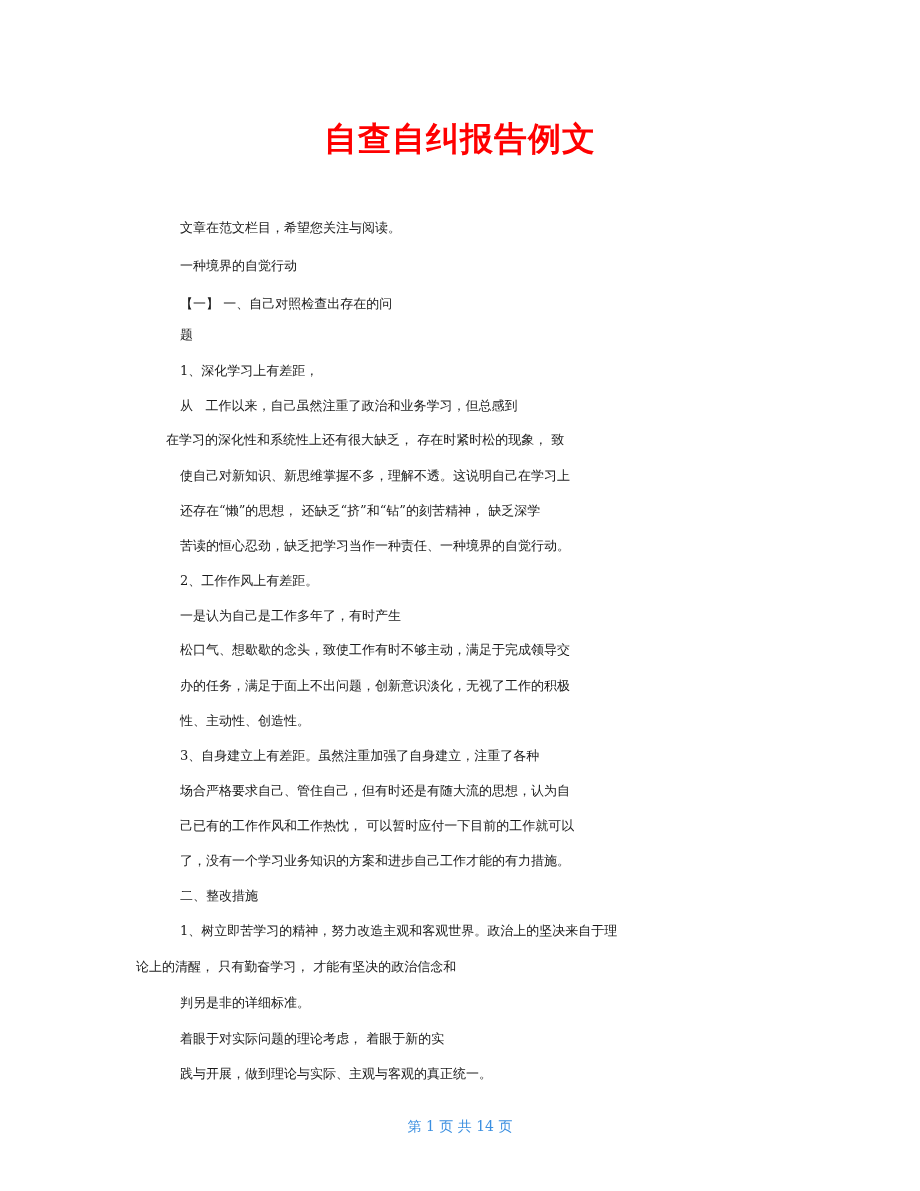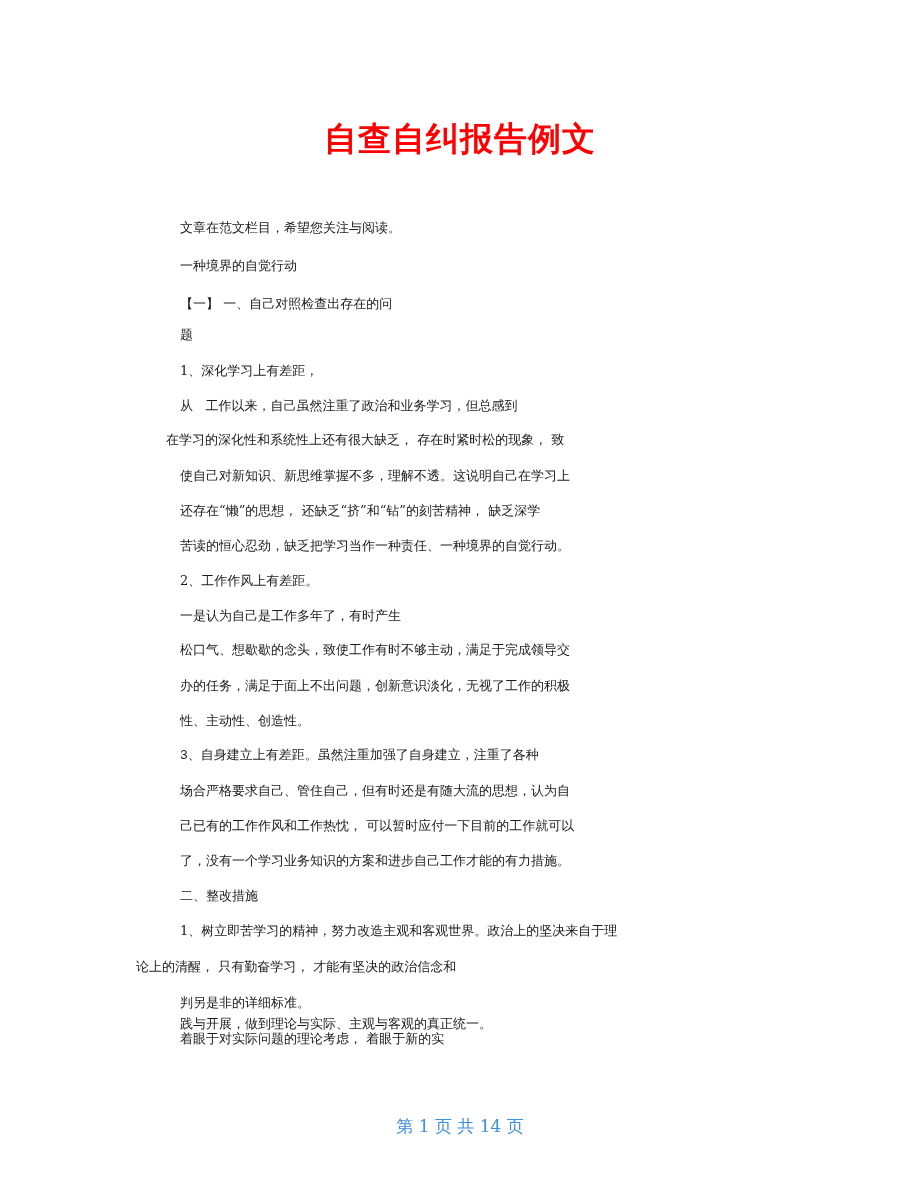--- a/index.html
+++ b/index.html
@@ -40,21 +40,21 @@
       line-height: 24px;
       white-space: pre;
       color: #1a1a1a;
     }
     .footer {
       position: absolute;
       left: 0;
       top: 1114px;
       width: 920px;
       text-align: center;
-      font-size: 17px;
+      font-size: 14px;
       line-height: 24px;
       color: #3b8fe0;
       white-space: pre;
     }
   </style>
 </head>
 <body>
 
 <div class="page">
   <div class="title">自查自纠报告例文</div>
@@ -67,25 +67,25 @@
       <div class="line" style="left: 180px; top: 394px;">从   工作以来，自己虽然注重了政治和业务学习，但总感到</div>
       <div class="line" style="left: 166px; top: 428px;">在学习的深化性和系统性上还有很大缺乏， 存在时紧时松的现象， 致</div>
       <div class="line" style="left: 180px; top: 464px; font-family: Liberation Serif, serif;">使自己对新知识、新思维掌握不多，理解不透。这说明自己在学习上</div>
       <div class="line" style="left: 180px; top: 499px;">还存在“懒”的思想， 还缺乏“挤”和“钻”的刻苦精神， 缺乏深学</div>
       <div class="line" style="left: 180px; top: 534px;">苦读的恒心忍劲，缺乏把学习当作一种责任、一种境界的自觉行动。</div>
       <div class="line" style="left: 180px; top: 569px;">2、工作作风上有差距。</div>
       <div class="line" style="left: 180px; top: 604px;">一是认为自己是工作多年了，有时产生</div>
       <div class="line" style="left: 180px; top: 638px;">松口气、想歇歇的念头，致使工作有时不够主动，满足于完成领导交</div>
       <div class="line" style="left: 180px; top: 674px;">办的任务，满足于面上不出问题，创新意识淡化，无视了工作的积极</div>
       <div class="line" style="left: 180px; top: 709px;">性、主动性、创造性。</div>
-      <div class="line" style="left: 180px; top: 744px; font-family: Liberation Mono, monospace;">3、自身建立上有差距。虽然注重加强了自身建立，注重了各种</div>
+      <div class="line" style="left: 180px; top: 744px;">3、自身建立上有差距。虽然注重加强了自身建立，注重了各种</div>
       <div class="line" style="left: 180px; top: 779px;">场合严格要求自己、管住自己，但有时还是有随大流的思想，认为自</div>
       <div class="line" style="left: 180px; top: 814px;">己已有的工作作风和工作热忱， 可以暂时应付一下目前的工作就可以</div>
       <div class="line" style="left: 180px; top: 849px;">了，没有一个学习业务知识的方案和进步自己工作才能的有力措施。</div>
       <div class="line" style="left: 180px; top: 884px;">二、整改措施</div>
       <div class="line" style="left: 180px; top: 919px;">1、树立即苦学习的精神，努力改造主观和客观世界。政治上的坚决来自于理</div>
       <div class="line" style="left: 136px; top: 955px;">论上的清醒， 只有勤奋学习， 才能有坚决的政治信念和</div>
       <div class="line" style="left: 180px; top: 991px; font-family: Liberation Serif, serif;">判另是非的详细标准。</div>
       <div class="line" style="left: 180px; top: 1027px;">着眼于对实际问题的理论考虑， 着眼于新的实</div>
-      <div class="line" style="left: 180px; top: 1012px; text-align: center;">践与开展，做到理论与实际、主观与客观的真正统一。</div>
+      <div class="line" style="left: 180px; top: 1062px; text-align: center;">践与开展，做到理论与实际、主观与客观的真正统一。</div>
     </div>
   <div class="footer">第 1 页 共 14 页</div>
 </div>
 
 </body></html>

